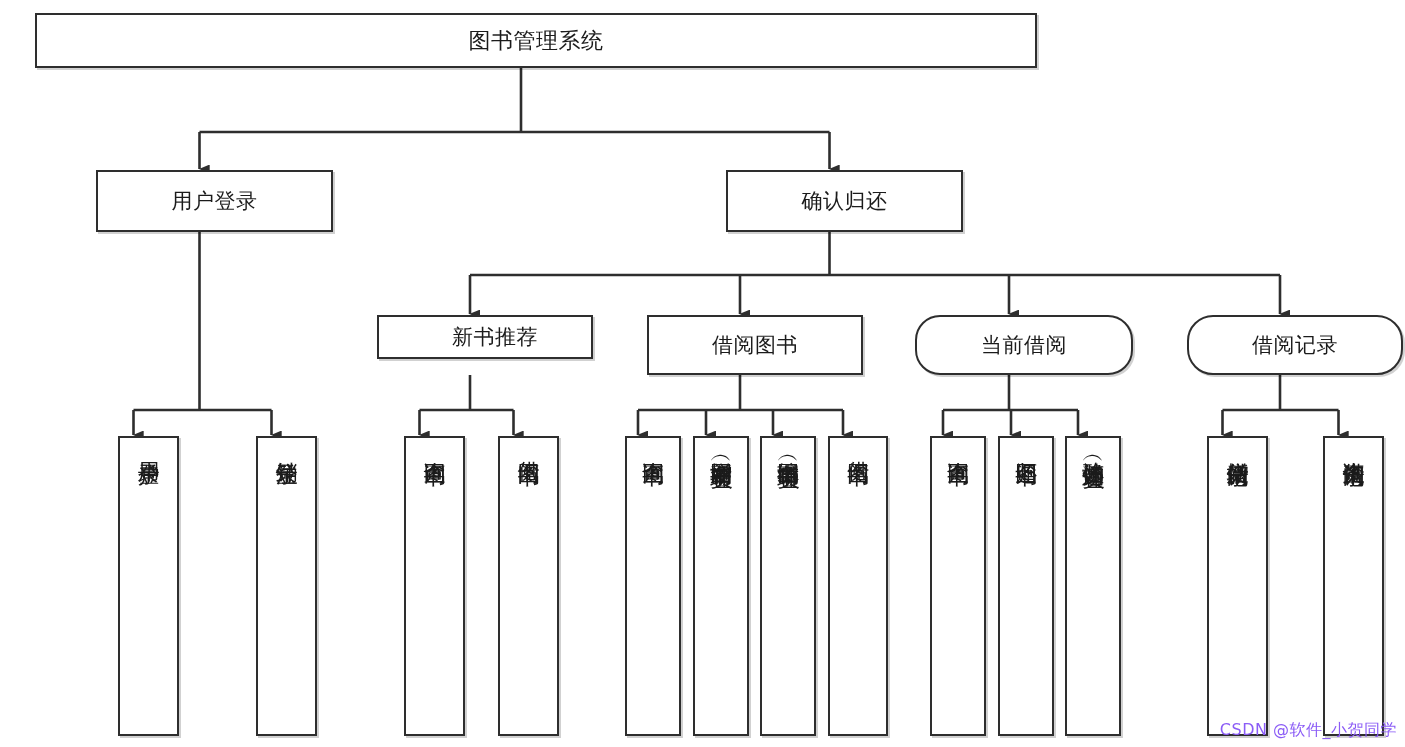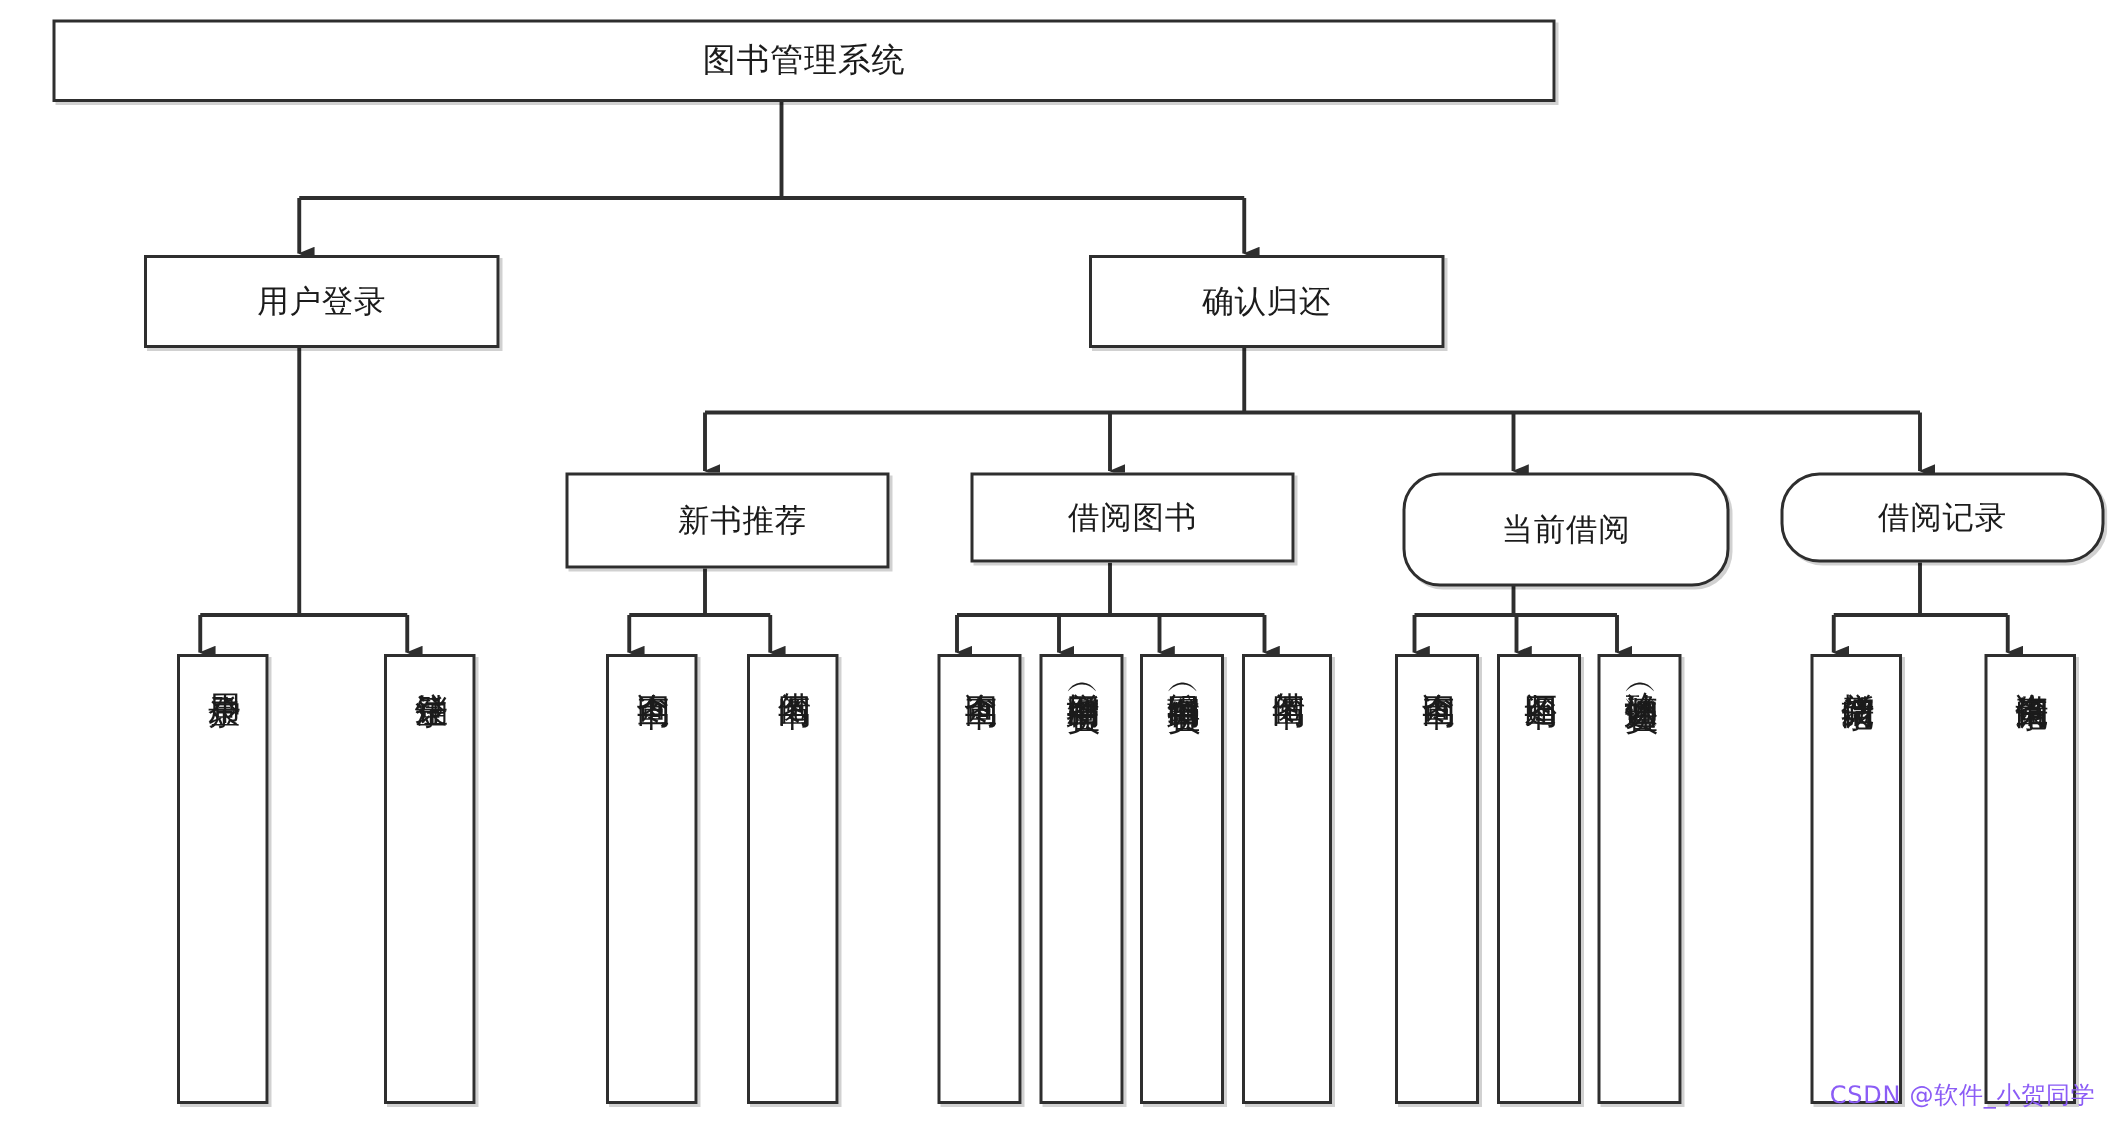--- a/index.html
+++ b/index.html
@@ -127,27 +127,27 @@
   <div id="node-layer">
       <div class="node h root" style="left: 20px; top: 13px; width: 1002px; height: 55px;">
         <span class="label">图书管理系统</span>
       </div>
       <div class="node h" style="left: 81px; top: 170px; width: 237px; height: 62px;">
         <span class="label">用户登录</span>
       </div>
       <div class="node h" style="left: 711px; top: 170px; width: 237px; height: 62px;">
         <span class="label">确认归还</span>
       </div>
-      <div class="node h" style="left: 362px; top: 315px; width: 216px; height: 64px; padding-left: 20px;">
+      <div class="node h" style="left: 362px; top: 315px; width: 216px; height: 44px; padding-left: 20px;">
         <span class="label">新书推荐</span>
       </div>
       <div class="node h" style="left: 632px; top: 315px; width: 216px; height: 60px;">
         <span class="label">借阅图书</span>
       </div>
-      <div class="node h" style="left: 920px; top: 315px; width: 218px; height: 76px; border-radius: 25px;">
+      <div class="node h" style="left: 900px; top: 315px; width: 218px; height: 60px; border-radius: 25px;">
         <span class="label">当前借阅</span>
       </div>
       <div class="node h" style="left: 1172px; top: 315px; width: 216px; height: 60px; border-radius: 26px;">
         <span class="label">借阅记录</span>
       </div>
       <div class="node v" style="left: 103px; top: 436px; width: 61px; height: 300px;">
         <span class="label">用户登录</span>
       </div>
       <div class="node v" style="left: 241px; top: 436px; width: 61px; height: 300px;">
         <span class="label">注销登录</span>

